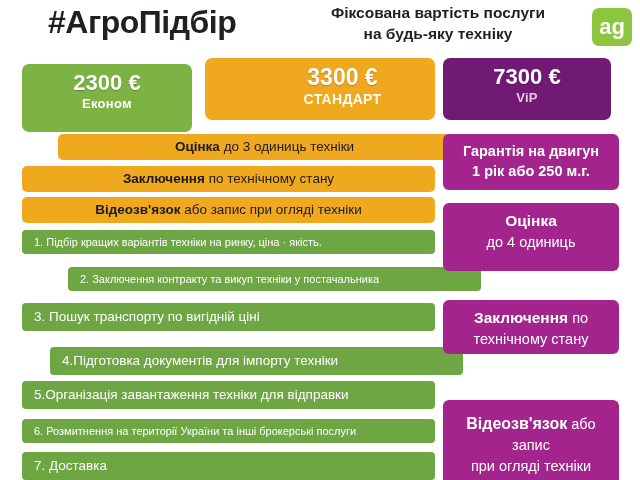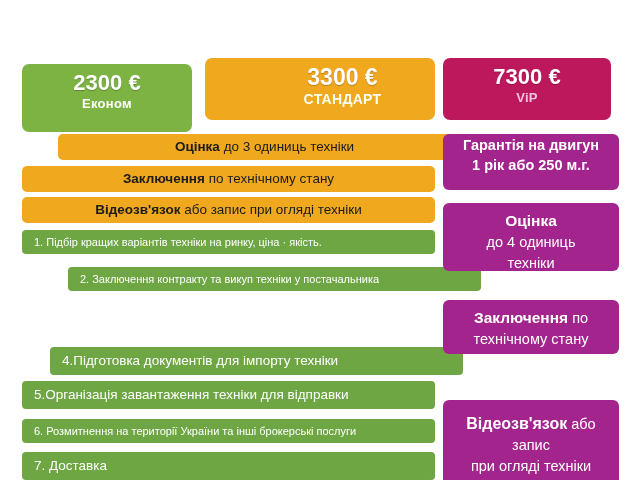--- a/index.html
+++ b/index.html
@@ -84,21 +84,21 @@
     left: 205px; top: 58px;
     width: 230px; height: 62px;
     background: #f0a81e;
     padding-left: 45px;
   }
   #card-standard .amount { font-size: 23px; }
   #card-standard .tier { font-size: 14px; color: #fffdf4; }
   #card-vip {
     left: 443px; top: 58px;
     width: 168px; height: 62px;
-    background: #be185d;
+    background: #701a75;
   }
   #card-vip .tier { color: #e7c6e0; }
 
   
   .banner {
     position: absolute;
     left: 22px;
     width: 413px;
     height: 26px;
     background: #f0a81e;
@@ -151,21 +151,21 @@
     left: 443px;
     width: 176px;
     background: #a4248d;
     border-radius: 6px;
     color: #ffffff;
     text-align: center;
     overflow: hidden;
   }
   #vip-guarantee {
     top: 134px; height: 56px;
-    padding-top: 1px;
+    padding-top: 7px;
     font-size: 14.5px;
     font-weight: bold;
     line-height: 1.4;
   }
   #vip-assessment {
     top: 203px; height: 68px;
     padding-top: 7px;
     font-size: 14.5px;
     line-height: 1.45;
   }
@@ -183,20 +183,28 @@
     font-size: 14.5px;
     line-height: 1.4;
   }
   #vip-video .ttl { font-weight: bold; font-size: 16px; }
 </style>
 </head>
 <body>
 
 <div id="page">
 
+  <div class="header">
+    <div class="brand">#АгроПідбір</div>
+    <div class="headline">
+      <div>Фіксована вартість послуги</div>
+      <div>на будь-яку техніку</div>
+    </div>
+    <div class="logo-badge">ag</div>
+  </div>
 
   <div class="price-card" id="card-econom">
     <div class="amount">2300 €</div>
     <div class="tier">Економ</div>
   </div>
 
   <div class="price-card" id="card-standard">
     <div class="amount">3300 €</div>
     <div class="tier">СТАНДАРТ</div>
   </div>
@@ -211,34 +219,34 @@
   </div>
   <div class="banner" id="banner-2">
     <b>Заключення</b><span> по технічному стану</span>
   </div>
   <div class="banner" id="banner-3">
     <b>Відеозв'язок</b><span> або запис при огляді техніки</span>
   </div>
 
   <div class="green-row small" id="row-1">1. Підбір кращих варіантів техніки на ринку, ціна · якість.</div>
   <div class="green-row small" id="row-2">2. Заключення контракту та викуп техніки у постачальника</div>
+  <div class="green-row big" id="row-3">3. Пошук транспорту по вигідній ціні</div>
   <div class="green-row big" id="row-4">4.Підготовка документів для імпорту техніки</div>
   <div class="green-row big" id="row-5">5.Організація завантаження техніки для відправки</div>
   <div class="green-row small" id="row-6">6. Розмитнення на території України та інші брокерські послуги</div>
   <div class="green-row big" id="row-7">7. Доставка</div>
 
   <div class="purple-block" id="vip-guarantee">
     <div>Гарантія на двигун</div>
     <div>1 рік або 250 м.г.</div>
   </div>
 
   <div class="purple-block" id="vip-assessment">
     <div class="ttl">Оцінка</div>
     <div>до 4 одиниць</div>
-    <div>техніки</div>
   </div>
 
   <div class="purple-block" id="vip-conclusion">
     <div>
       <span class="ttl">Заключення</span><span> по</span>
     </div>
     <div>технічному стану</div>
   </div>
 
   <div class="purple-block" id="vip-video">

